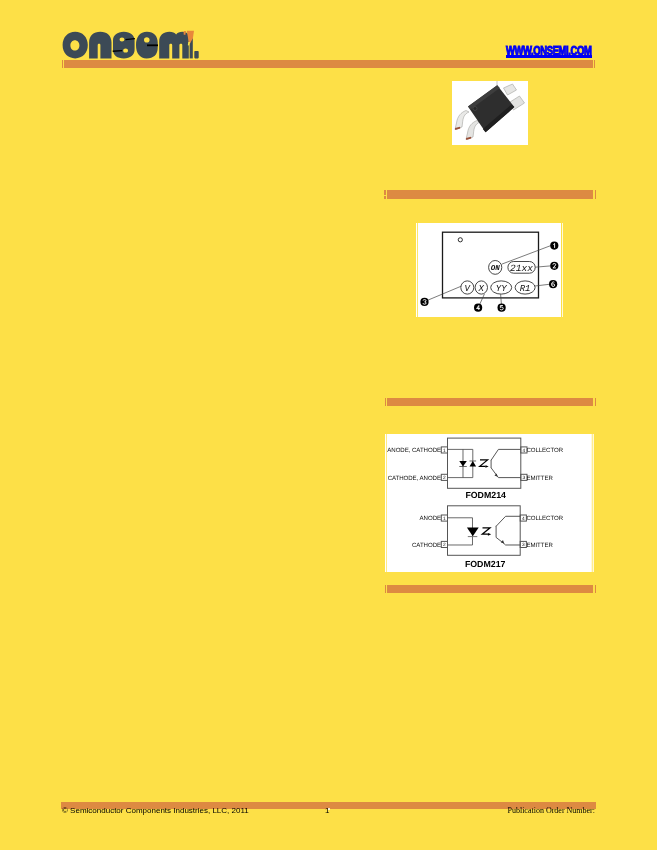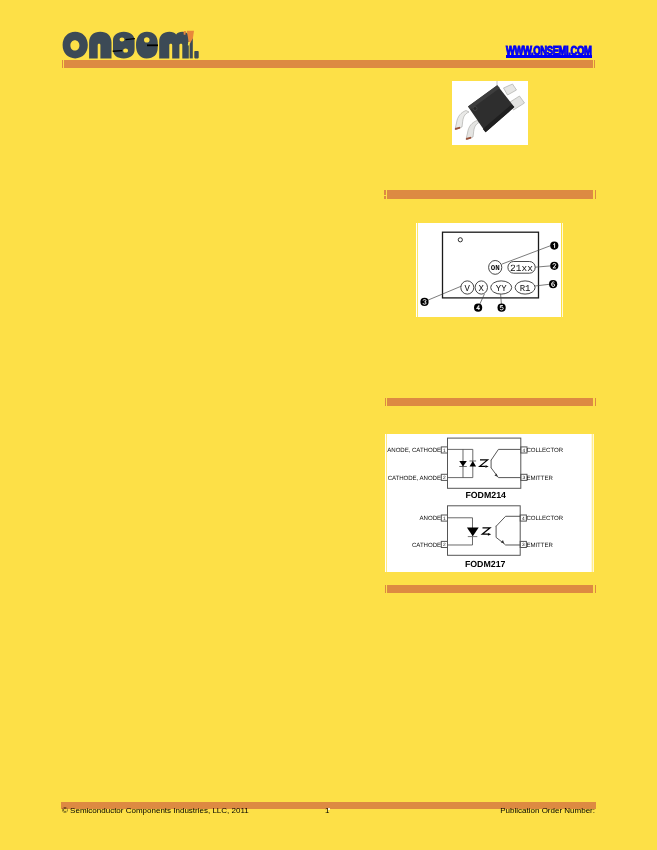--- a/index.html
+++ b/index.html
@@ -76,21 +76,21 @@
       <polygon points="62.3,26.1 33.6,51.3 30.8,48 59.5,23.4" fill="#1f1f1f"></polygon>
       <circle cx="23" cy="27.5" r="2" fill="#272727" stroke="#4a4a4a" stroke-width="0.7"></circle>
     </svg>
   </div>
 
   <div class="obar" style="left:384.2px;top:190.2px;width:1.4px;height:5.1px;"></div>
   <div class="obar" style="left:384.2px;top:196.2px;width:1.4px;height:2.7px;"></div>
   <div class="obar" style="left:386.5px;top:190.2px;width:206.7px;height:8.6px;"></div>
   <div class="obar" style="left:594.6px;top:190.2px;width:1.2px;height:8.6px;"></div>
 
-  <div class="abs" style="left:415.5px;top:222.5px;width:156px;height:94px;opacity:0.999;">
+  <div class="abs" style="left:415.5px;top:222.5px;width:156px;height:94px;opacity:0.999;font-style:italic;">
     <svg width="147.5" height="94" viewBox="0 0 147.5 94">
       <rect x="0" y="0" width="1.2" height="94" fill="#fff"></rect>
       <rect x="146.2" y="0" width="1.3" height="94" fill="#fff"></rect>
       <rect x="2" y="0" width="143" height="94" fill="#fff"></rect>
       <g stroke="#1a1a1a" fill="none" stroke-width="1.3">
         <rect x="26.5" y="9.2" width="96" height="65.7"></rect>
         <circle cx="44.3" cy="16.8" r="2.1" stroke-width="0.9"></circle>
       </g>
       <g stroke="#333" fill="none" stroke-width="0.9">
         <ellipse cx="79.2" cy="44.4" rx="6.6" ry="6.9"></ellipse>
@@ -230,16 +230,16 @@
   </div>
 
   <div class="obar" style="left:384.5px;top:584.8px;width:1.2px;height:8.3px;"></div>
   <div class="obar" style="left:386.5px;top:584.8px;width:206.7px;height:8.3px;"></div>
   <div class="obar" style="left:594.6px;top:584.8px;width:1.2px;height:8.3px;"></div>
 
   <div class="obar" style="left:60.5px;top:802.3px;width:534.3px;height:6.4px;"></div>
   <div class="obar" style="left:595.4px;top:802.3px;width:1.1px;height:6.4px;"></div>
   <div class="abs" style="left:62px;top:805.5px;color:#000;font-size:8px;">© Semiconductor Components Industries, LLC, 2011</div>
   <div class="abs" style="left:325px;top:806px;color:#000;font-size:8px;">1</div>
-  <div class="abs" style="left:430px;top:805.5px;width:165px;text-align:right;color:#000;font-size:8px;">Publication Order Number:</div>
+  <div class="abs" style="left:430px;top:805.5px;width:165px;text-align:right;color:#000;font-size:8px;font-family:Liberation Serif, serif;">Publication Order Number:</div>
   <div class="abs" style="left:327.5px;top:808px;width:2px;height:2px;background:#fff;border-radius:50%;"></div>
 
 </div>
 
 </body></html>

